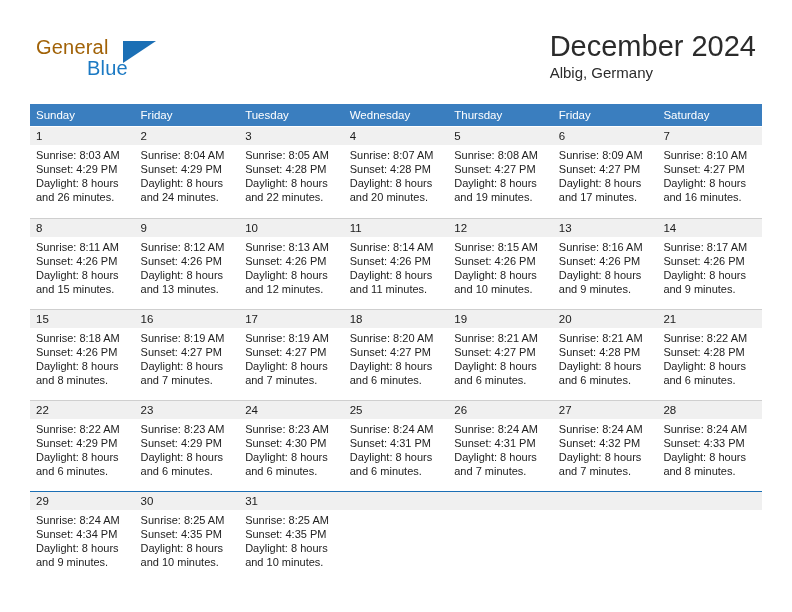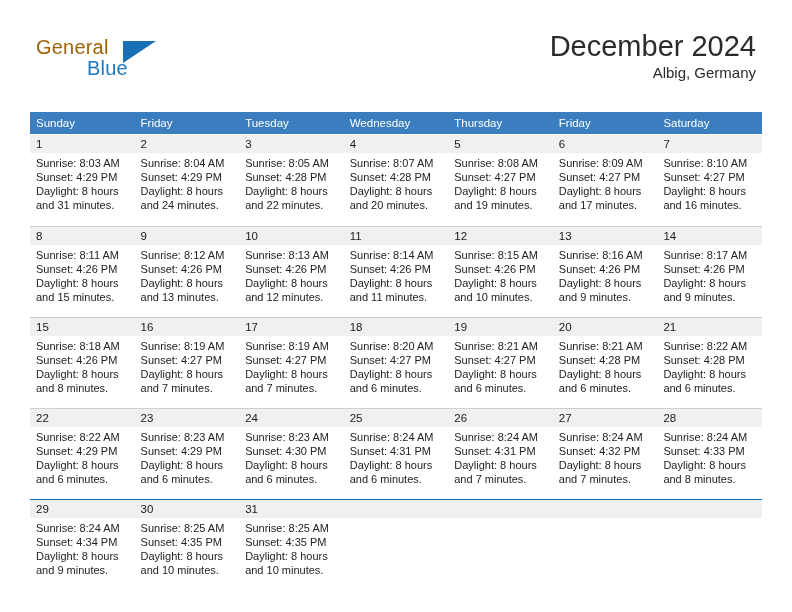--- a/index.html
+++ b/index.html
@@ -62,40 +62,39 @@
     height: 0;
     border-left: 33px solid #1b6fb5;
     border-bottom: 22px solid transparent;
     border-top: 0 solid transparent;
   }
 
   .title-block {
     position: absolute;
     right: 36px;
     top: 29px;
-    text-align: right;
   }
   .month-title {
     font-size: 29px;
     color: #2b2b2b;
     line-height: 34px;
     white-space: nowrap;
   }
   .location {
     font-size: 15px;
     color: #2b2b2b;
     line-height: 20px;
     white-space: nowrap;
   }
 
   
   .calendar {
     position: absolute;
     left: 30px;
-    top: 112px;
+    top: 104px;
     width: 732px;
   }
   table.cal {
     border-collapse: collapse;
     table-layout: fixed;
     width: 732px;
   }
   table.cal th {
     background: #3a7ebf;
     color: #ffffff;
@@ -190,21 +189,21 @@
       <tbody>
 
         <tr class="weekrow first">
           <td>
               <div class="cell">
                 <div class="daynum">1</div>
                 <div class="info">
                   <div>Sunrise: 8:03 AM</div>
                   <div>Sunset: 4:29 PM</div>
                   <div>Daylight: 8 hours</div>
-                  <div>and 31 minutes.</div>
+                  <div>and 26 minutes.</div>
                 </div>
               </div>
             </td>
           <td>
               <div class="cell">
                 <div class="daynum">2</div>
                 <div class="info">
                   <div>Sunrise: 8:04 AM</div>
                   <div>Sunset: 4:29 PM</div>
                   <div>Daylight: 8 hours</div>

